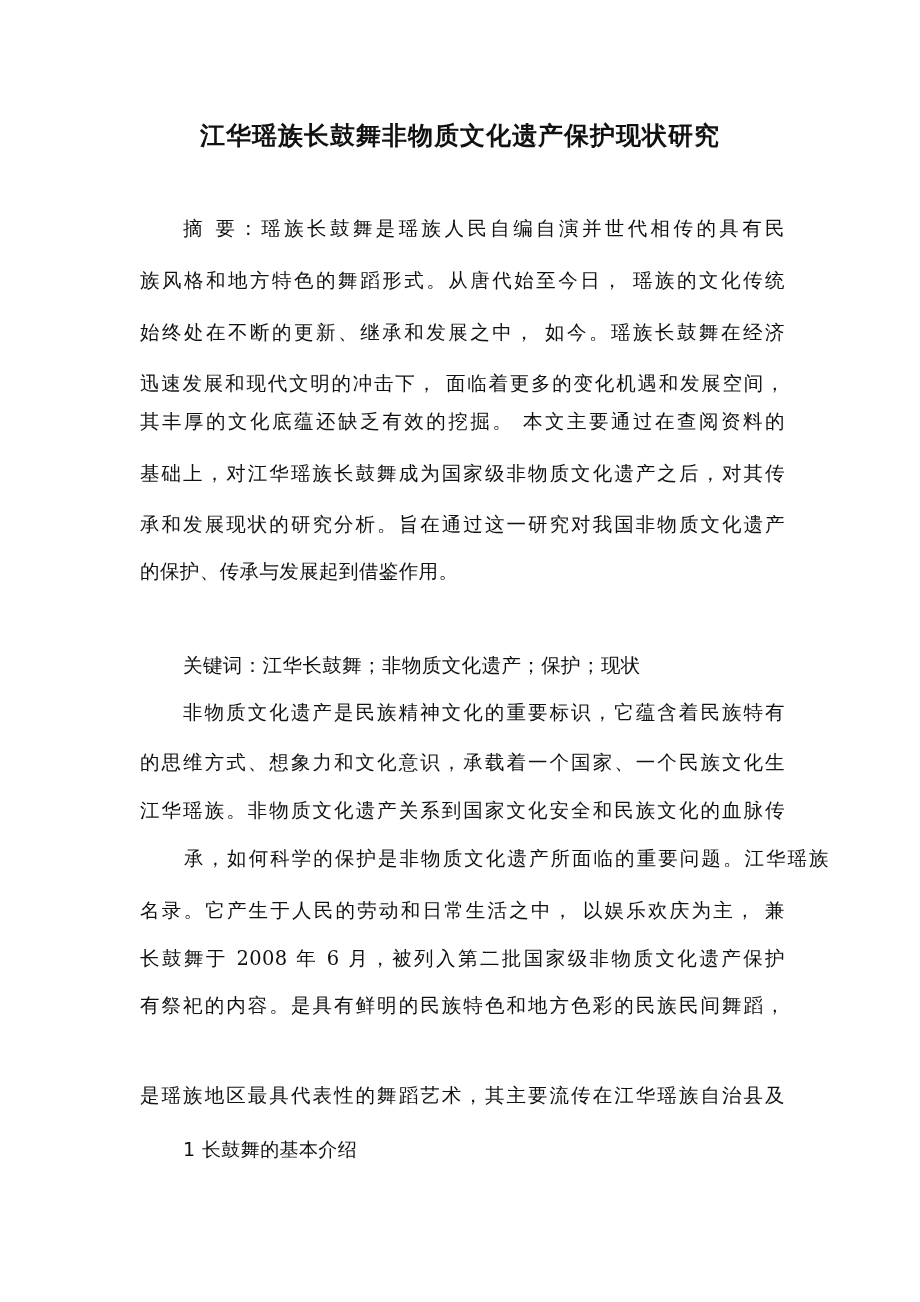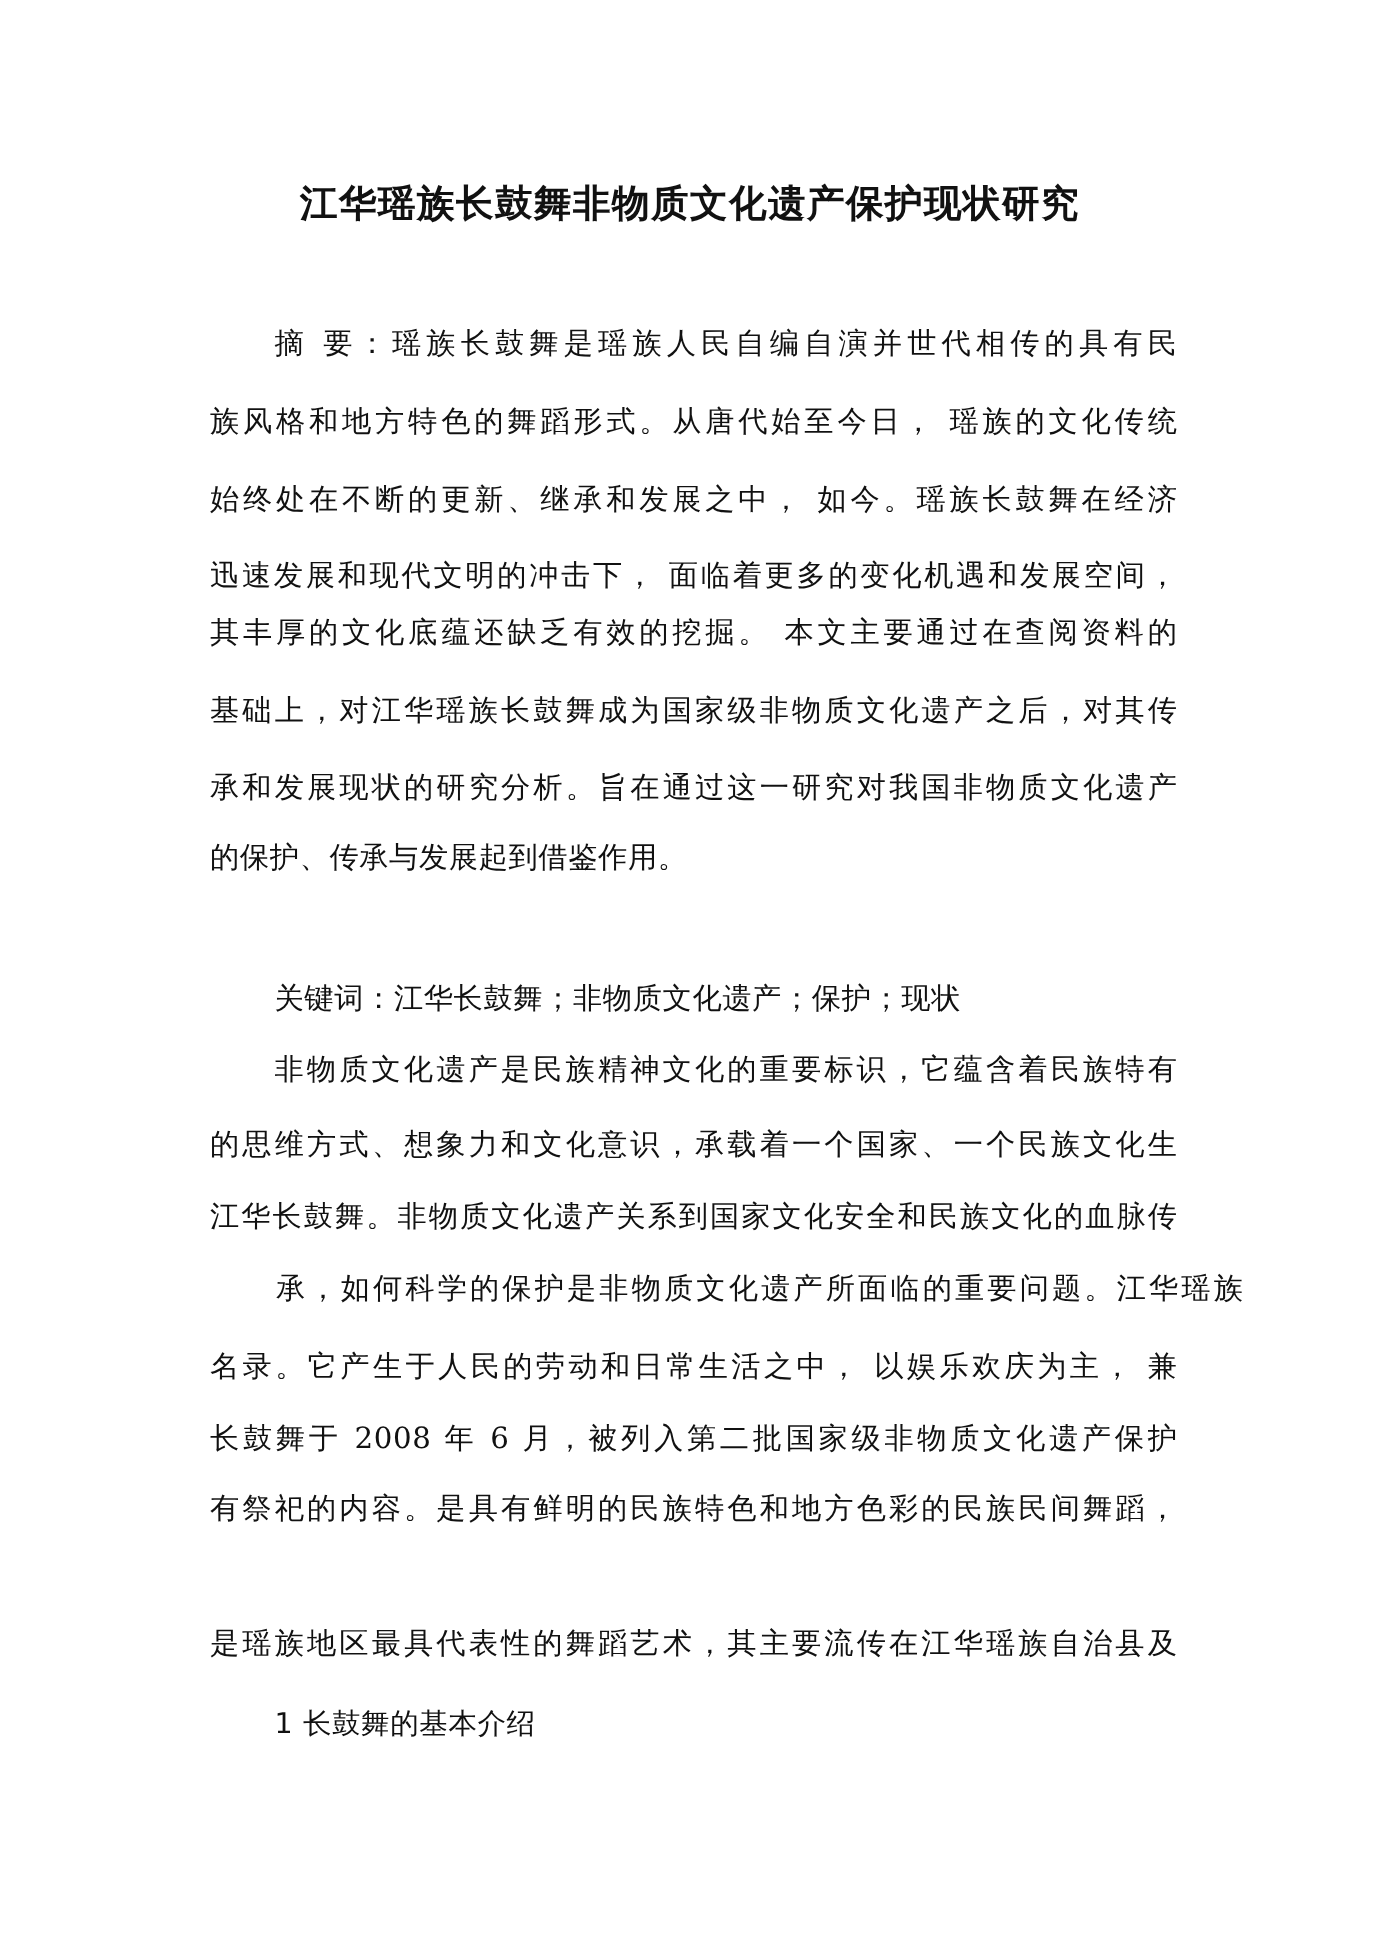--- a/index.html
+++ b/index.html
@@ -79,21 +79,21 @@
   <div class="line" style="top:318px;">始终处在不断的更新、继承和发展之中， 如今。瑶族长鼓舞在经济</div>
   <div class="line" style="top:407px;">其丰厚的文化底蕴还缺乏有效的挖掘。 本文主要通过在查阅资料的</div>
   <div class="line" style="top:459px;">基础上，对江华瑶族长鼓舞成为国家级非物质文化遗产之后，对其传</div>
   <div class="line" style="top:510px;">承和发展现状的研究分析。旨在通过这一研究对我国非物质文化遗产</div>
   <div class="line last" style="top:557px;">的保护、传承与发展起到借鉴作用。</div>
 
   <div class="line kw" style="top:651px;">关键词：江华长鼓舞；非物质文化遗产；保护；现状</div>
 
   <div class="line indent" style="top:698px;">非物质文化遗产是民族精神文化的重要标识，它蕴含着民族特有</div>
   <div class="line" style="top:748px;">的思维方式、想象力和文化意识，承载着一个国家、一个民族文化生</div>
-  <div class="line" style="top:796px;">江华长鼓舞。非物质文化遗产关系到国家文化安全和民族文化的血脉传</div>
+  <div class="line" style="top:796px;">江华瑶族。非物质文化遗产关系到国家文化安全和民族文化的血脉传</div>
   <div class="line" style="top:844px;margin-left:44px;">承，如何科学的保护是非物质文化遗产所面临的重要问题。江华瑶族</div>
   <div class="line" style="top:896px;margin-top:48px;">长鼓舞于 2008  年  6  月，被列入第二批国家级非物质文化遗产保护</div>
   <div class="line" style="top:896px;">名录。它产生于人民的劳动和日常生活之中， 以娱乐欢庆为主， 兼</div>
   <div class="line" style="top:991px;">有祭祀的内容。是具有鲜明的民族特色和地方色彩的民族民间舞蹈，</div>
   <div class="line" style="top:1040px;margin-top:41px;">是瑶族地区最具代表性的舞蹈艺术，其主要流传在江华瑶族自治县及</div>
 
   <div class="line heading" style="top:1134px;">1 长鼓舞的基本介绍</div>
 
 </div>
 

